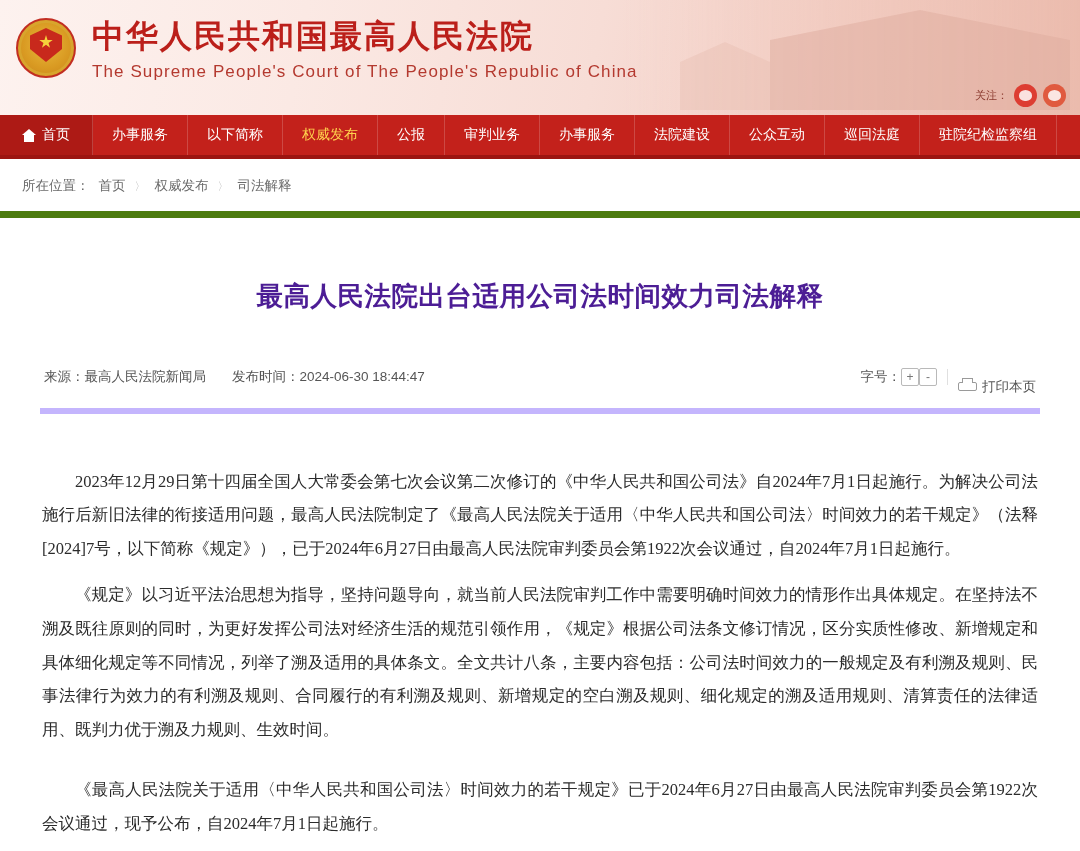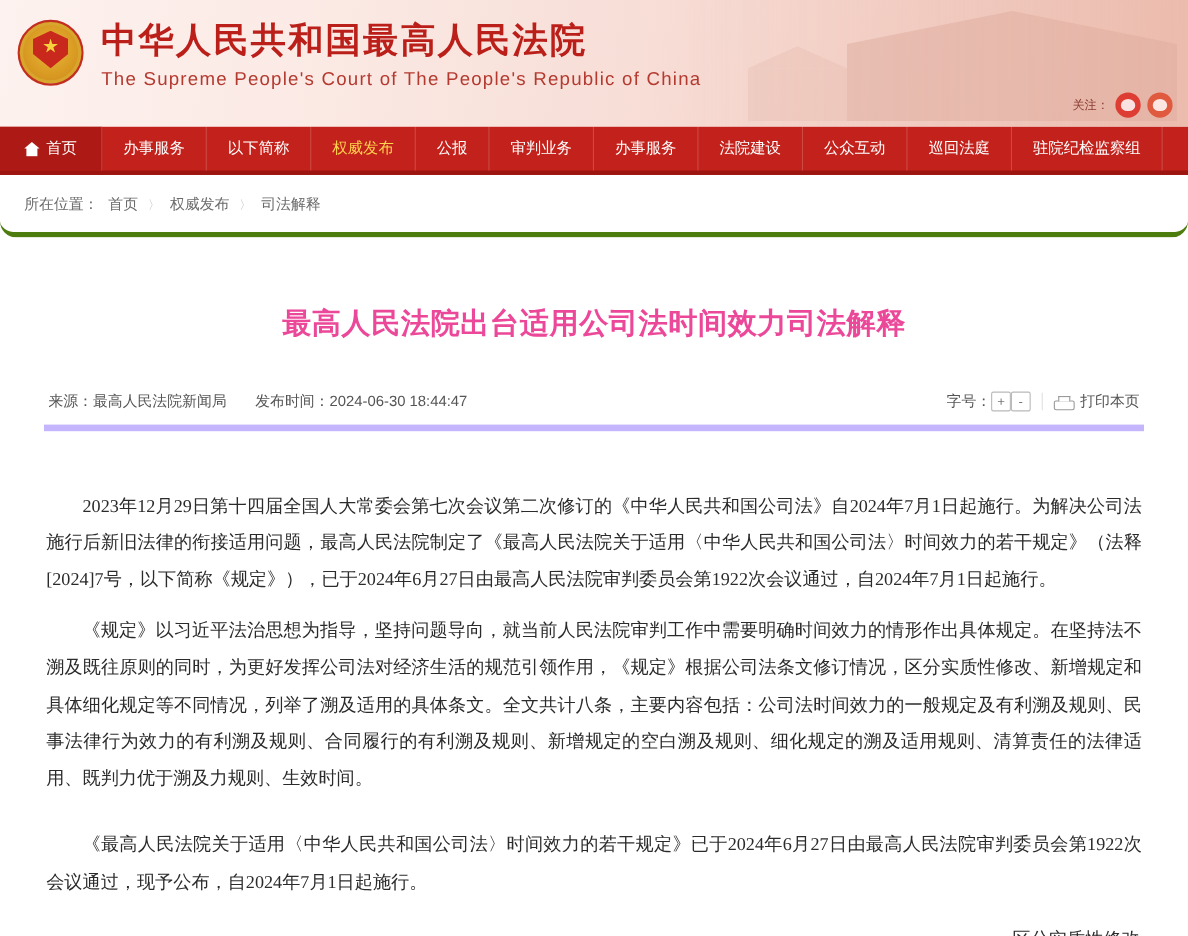--- a/index.html
+++ b/index.html
@@ -144,22 +144,21 @@
   }
   .home-icon::after {
     content: "";
     position: absolute; left: 2px; top: 5px;
     width: 10px; height: 8px;
     background: #fff;
   }
 
   
   .crumb-wrap {
-    border-bottom: 5px solid #4d7c0f;
-    border-radius: 15px;
+    border-bottom: 7px solid #4d7c0f;
   }
   .crumb {
     width: 1040px;
     margin: 0 auto;
     padding: 18px 0 16px 2px;
     font-size: 13.5px;
     color: #6b6b6b;
     display: flex;
     align-items: center;
     gap: 9px;
@@ -170,21 +169,21 @@
   
   .article {
     width: 1000px;
     margin: 0 auto;
     padding-top: 32px;
   }
   .art-title {
     font-family: "Liberation Serif", serif;
     font-size: 26.5px;
     font-weight: bold;
-    color: #ec4899;
+    color: #4c1d95;
     text-align: center;
     letter-spacing: .5px;
     padding: 10px 0 26px;
   }
   .meta-row {
     display: flex;
     align-items: center;
     justify-content: space-between;
     padding: 0 4px 12px;
     border-bottom: 6px solid #c4b5fd;
@@ -210,23 +209,24 @@
     background: #fff;
     cursor: pointer;
   }
   .meta-sep {
     width: 1px; height: 16px;
     background: #e0e0e0;
     margin: 0 10px;
   }
   .print {
     display: flex;
-    align-items: flex-end;
+    align-items: flex-start;
     gap: 7px;
     cursor: pointer;
+    margin-top: 20px;
   }
   .printer {
     width: 17px; height: 14px;
     position: relative;
     display: inline-block;
   }
   .printer::before {
     content: "";
     position: absolute;
     left: 0; top: 4px;

